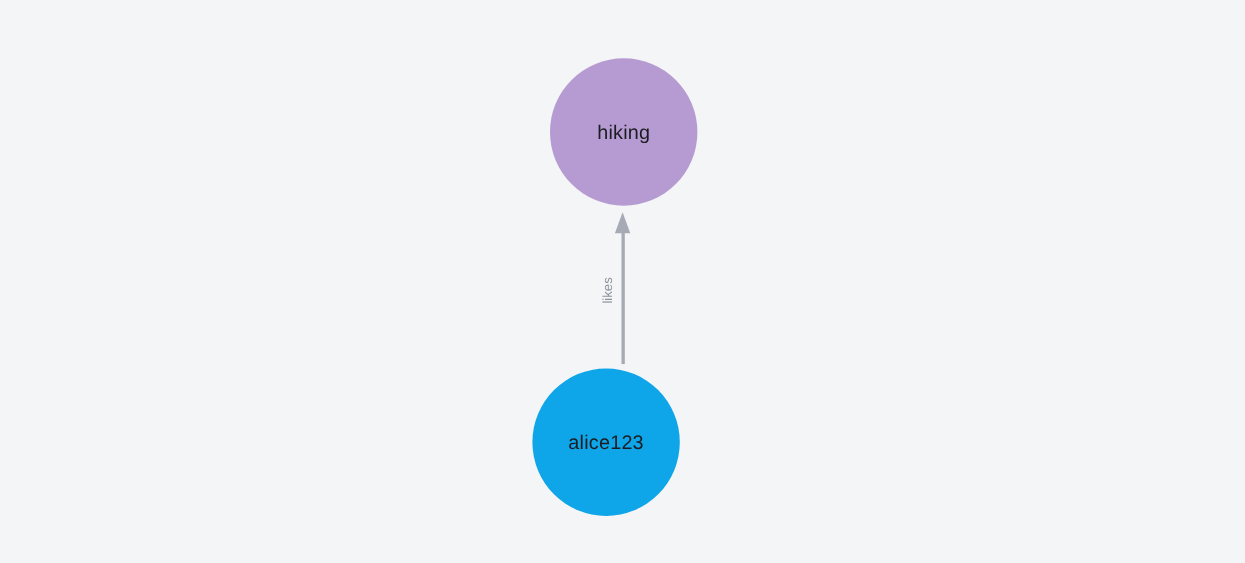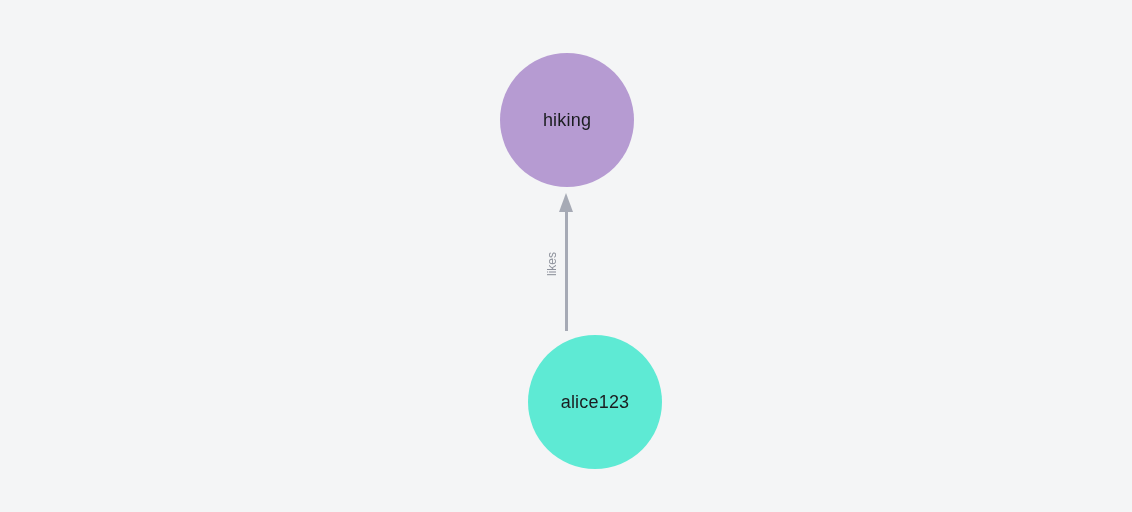--- a/index.html
+++ b/index.html
@@ -31,23 +31,23 @@
     color: #1b1d20;
     letter-spacing: 0.2px;
     user-select: none;
   }
   .node-hiking {
     left: 500px;
     top: 53px;
     background: #b69bd2;
   }
   .node-alice {
-    left: 528px;
+    left: 484px;
     top: 335px;
-    background: #5eead4;
+    background: #0ea5e9;
     justify-content: center;
   }
   .edge {
     position: absolute;
     left: 0;
     top: 0;
   }
   .edge-line {
     position: absolute;
     left: 565px;

